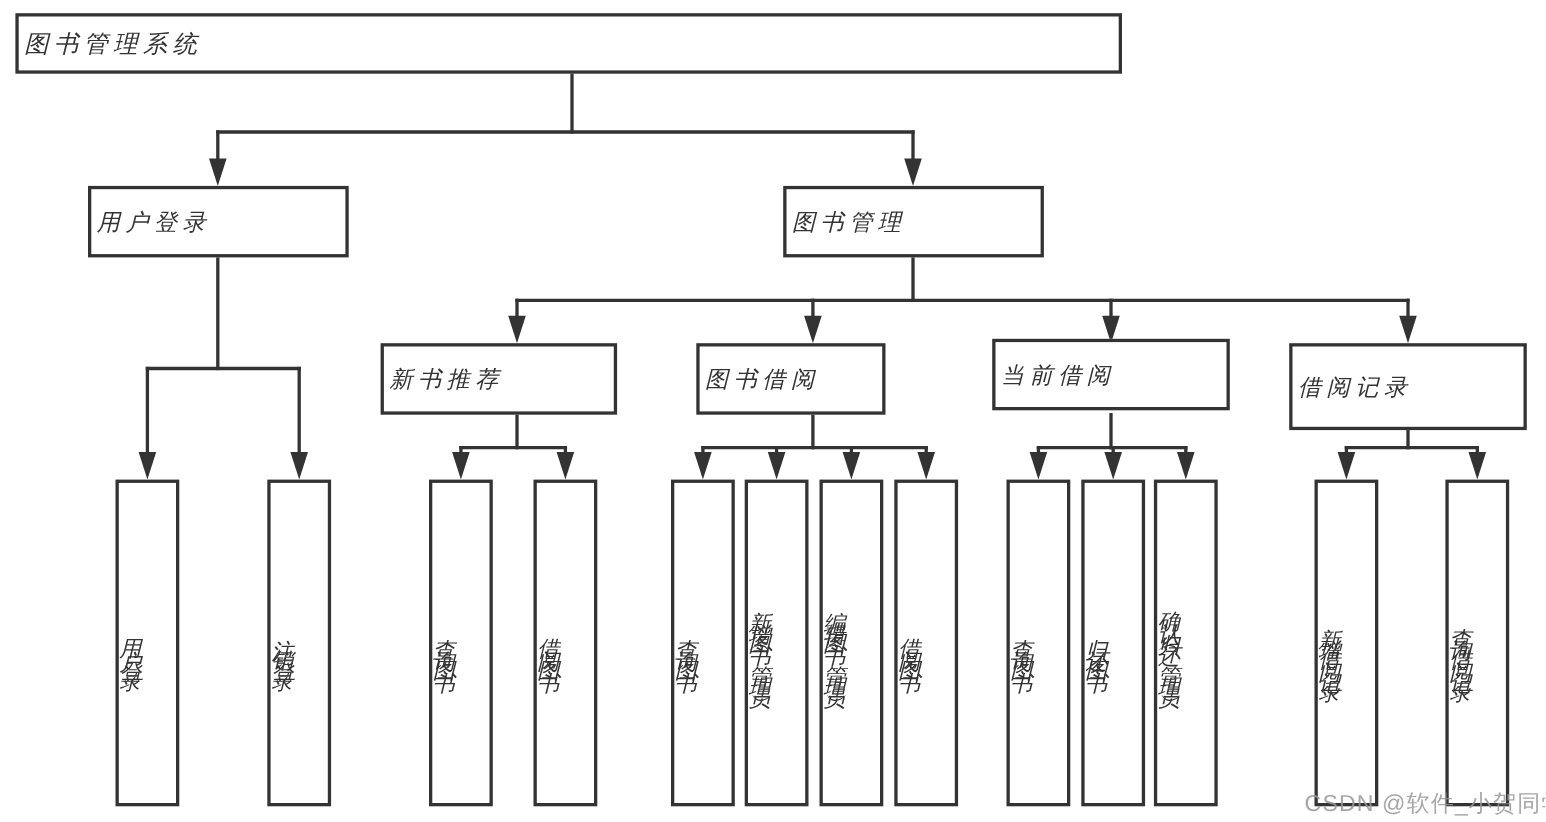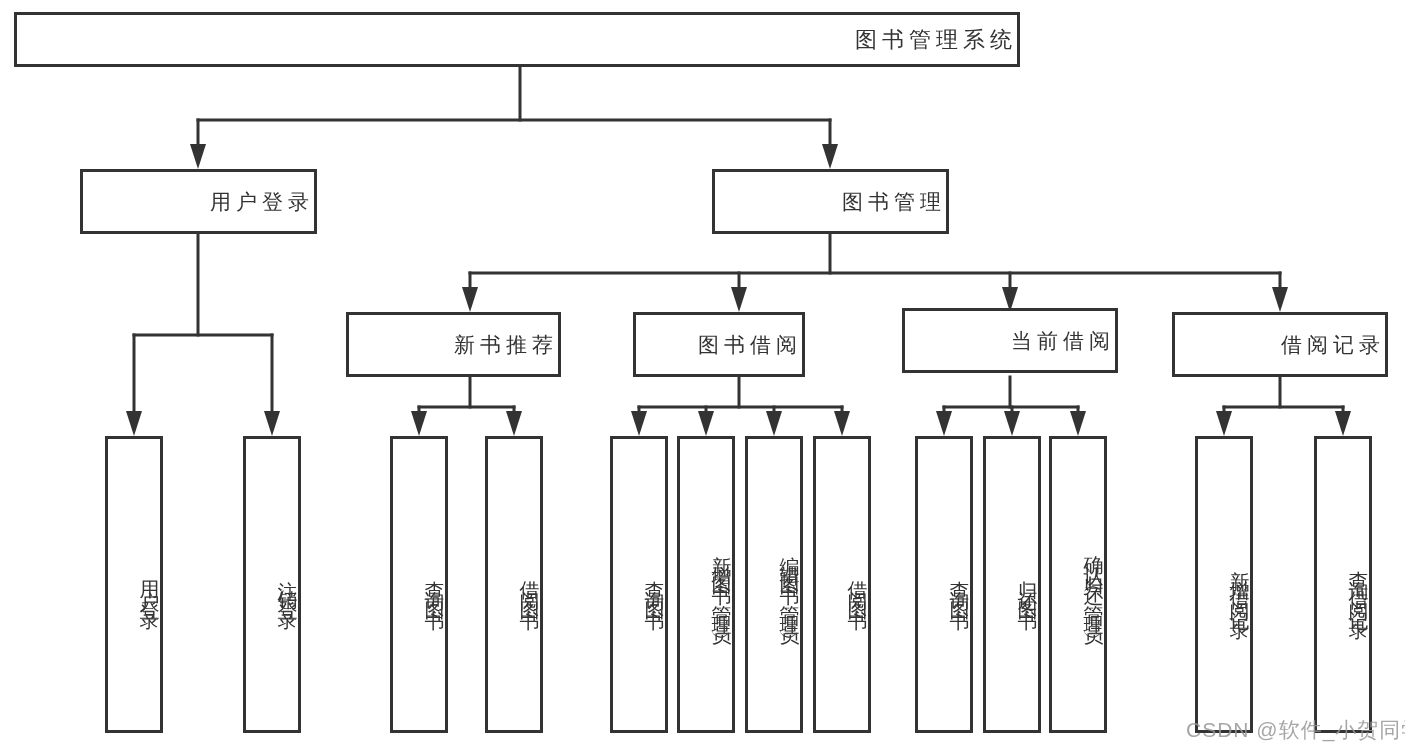--- a/index.html
+++ b/index.html
@@ -22,25 +22,26 @@
     z-index: 1;
   }
   .box {
     position: absolute;
     box-sizing: border-box;
     border: 3px solid #333333;
     background: #ffffff;
     color: #333333;
     display: flex;
     align-items: center;
-    justify-content: flex-end;
+    justify-content: flex-start;
     z-index: 2;
     font-size: 21px;
     letter-spacing: 5px;
     white-space: nowrap;
+    font-style: italic;
   }
   .box .hlabel {
     text-indent: 5px; 
   }
   .root-box {
     font-size: 22px;
   }
   .leaf .vlabel {
     writing-mode: vertical-rl;
     text-orientation: mixed;
@@ -133,34 +134,34 @@
     </g>
   </svg>
 
   <div class="box root-box" style="left:14px; top:12px; width:1006px; height:55px;">
     <span class="hlabel">图书管理系统</span>
   </div>
 
   <div class="box" style="left:80px; top:169px; width:237px; height:65px;">
     <span class="hlabel">用户登录</span>
   </div>
-  <div class="box" style="left:712px; top:169px; width:237px; height:65px;padding-left:40px;">
+  <div class="box" style="left:712px; top:169px; width:237px; height:65px;">
     <span class="hlabel">图书管理</span>
   </div>
 
   <div class="box" style="left:346px; top:312px; width:215px; height:65px;">
     <span class="hlabel">新书推荐</span>
   </div>
   <div class="box" style="left:633px; top:312px; width:172px; height:65px;">
     <span class="hlabel">图书借阅</span>
   </div>
   <div class="box" style="left:902px; top:308px; width:216px; height:65px;">
     <span class="hlabel">当前借阅</span>
   </div>
-  <div class="box" style="left:1172px; top:312px; width:216px; height:65px;">
+  <div class="box" style="left:1172px; top:312px; width:216px; height:79px;">
     <span class="hlabel">借阅记录</span>
   </div>
 
   <div class="box leaf" style="left:105px; top:436px; width:58px; height:297px;">
     <span class="vlabel">用户登录</span>
   </div>
   <div class="box leaf" style="left:243px; top:436px; width:58px; height:297px;">
     <span class="vlabel">注销登录</span>
   </div>
 

